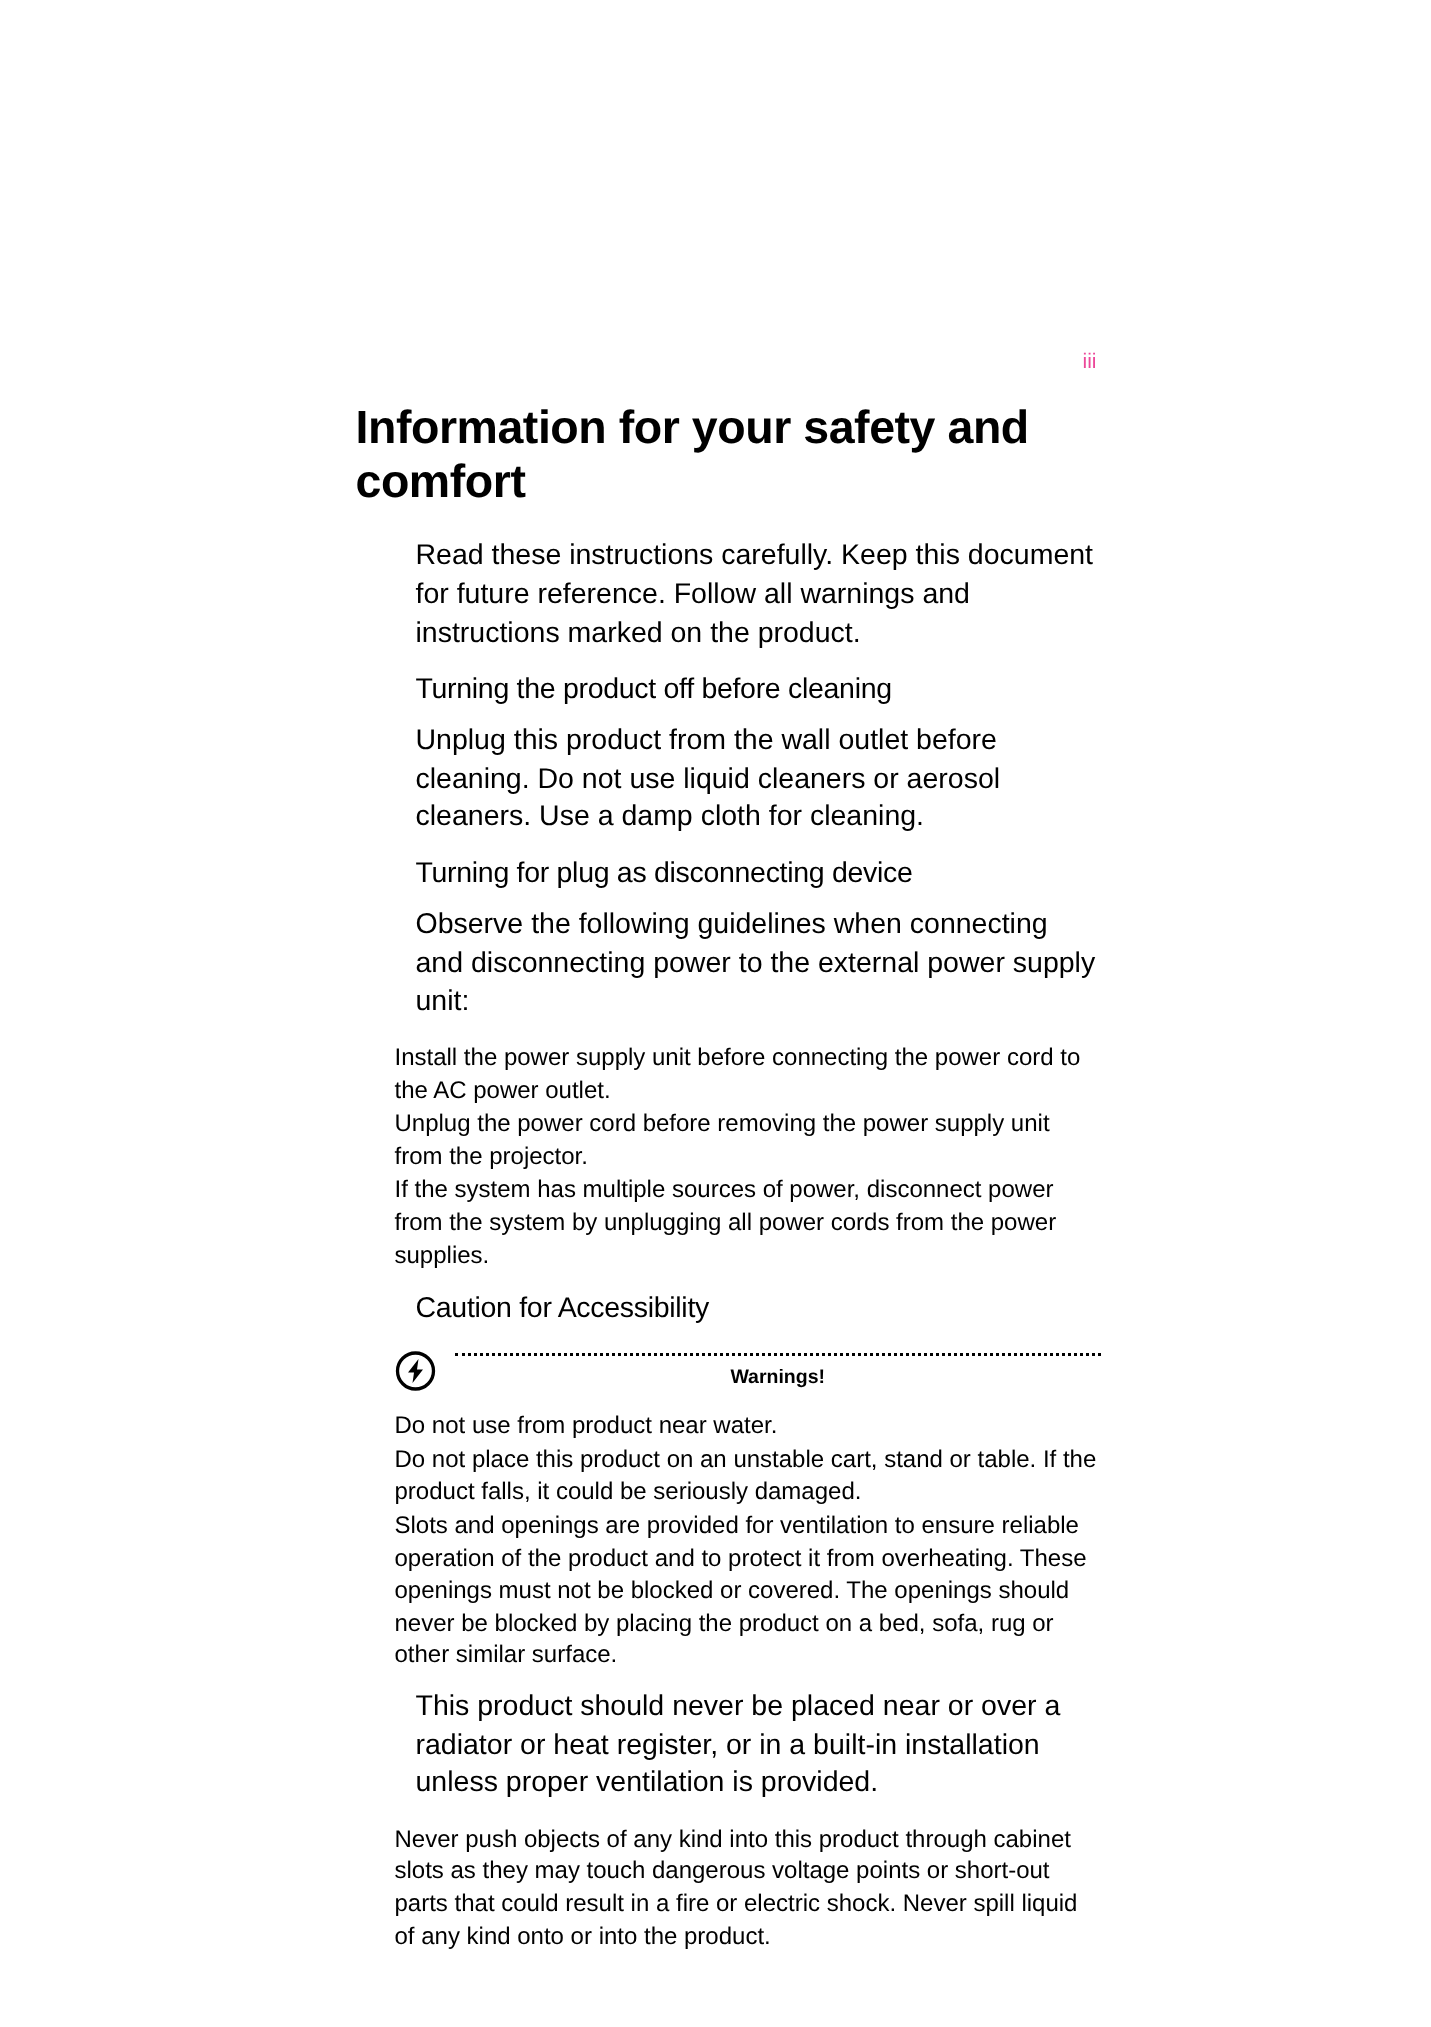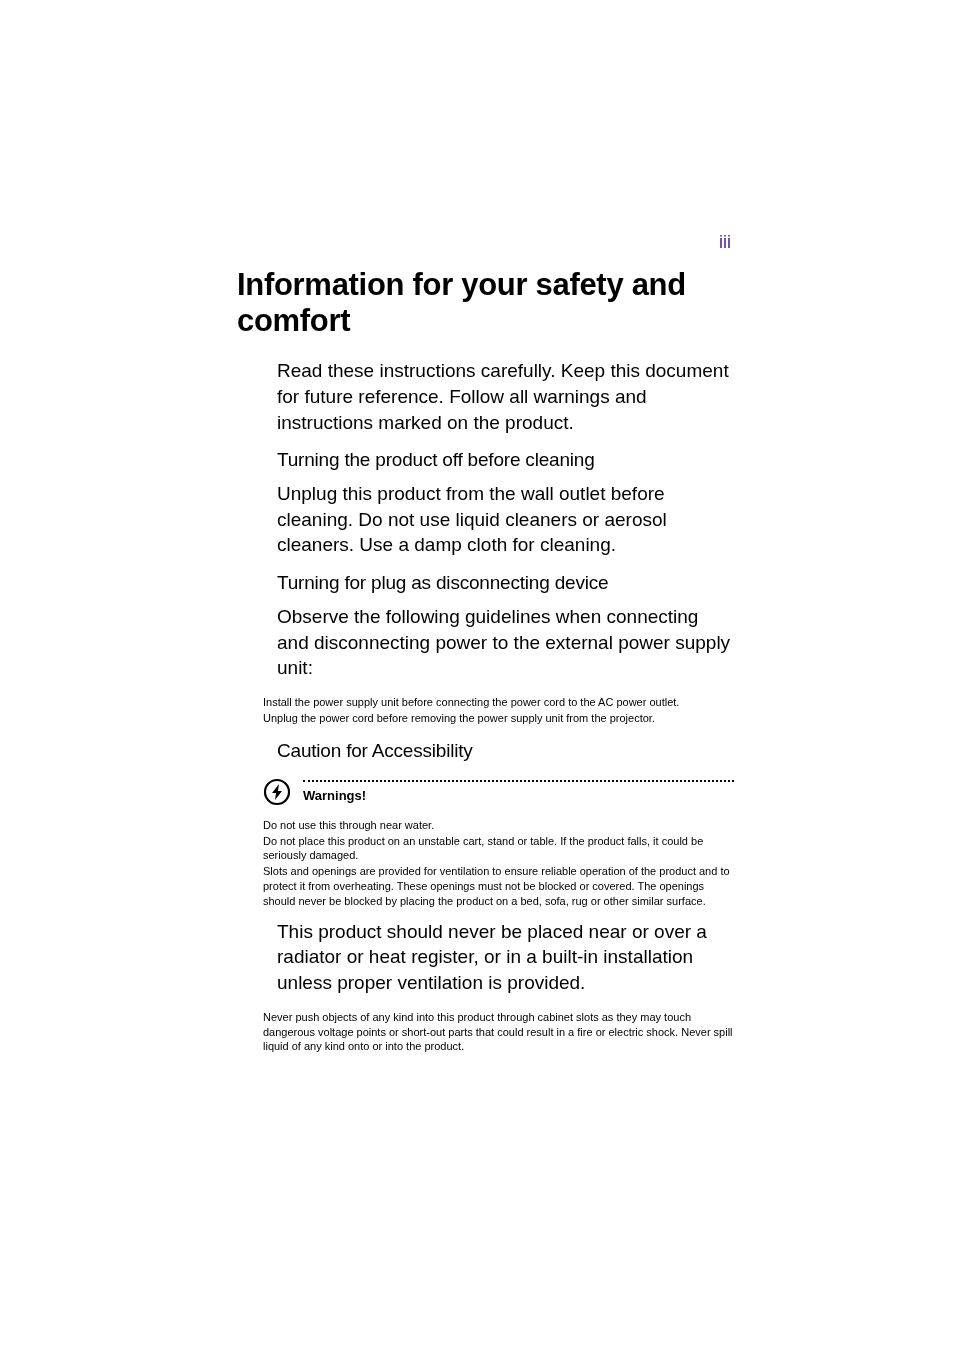--- a/index.html
+++ b/index.html
@@ -15,22 +15,22 @@
       height: 1351px;
       position: relative;
     }
     .page {
       padding: 230px 220px 0 237px;
     }
     .page-number {
       position: absolute;
       top: 232px;
       right: 223px;
-      font-size: 18px;
-      color: #4c1d95;
+      font-size: 14px;
+      color: #ec4899;
     }
     h1.main-title {
       font-size: 31px;
       font-weight: 700;
       line-height: 1.15;
       margin-top: 37px;
       margin-bottom: 20px;
       letter-spacing: -0.3px;
     }
     p.body-text {
@@ -44,21 +44,21 @@
       font-weight: 400;
       margin-bottom: 10px;
       margin-top: 6px;
       letter-spacing: -0.2px;
       margin-left: 40px;
     }
     .indent-list {
       padding-left: 26px;
     }
     .indent-list p {
-      font-size: 11px;
+      font-size: 16px;
       line-height: 1.35;
       margin-bottom: 1px;
     }
     .indent-list p + p {
       margin-top: 0;
     }
     .warning-block {
       margin-top: 14px;
       margin-bottom: 12px;
     }
@@ -69,20 +69,21 @@
     .warning-icon {
       width: 28px;
       height: 28px;
       flex: 0 0 28px;
       margin-left: 26px;
       margin-right: 12px;
       margin-top: 2px;
     }
     .warning-right {
       flex: 1;
+      text-align: center;
     }
     .dotted-line {
       border: none;
       border-top: 2px dotted #000;
       margin-top: 4px;
       margin-bottom: 6px;
       width: 100%;
     }
     .warning-label {
       font-size: 13px;
@@ -103,41 +104,42 @@
   <p class="body-text">Read these instructions carefully. Keep this document for future reference. Follow all warnings and instructions marked on the product.</p>
 
   <h2 class="section-heading">Turning the product off before cleaning</h2>
   <p class="body-text">Unplug this product from the wall outlet before cleaning. Do not use liquid cleaners or aerosol cleaners. Use a damp cloth for cleaning.</p>
 
   <h2 class="section-heading">Turning for plug as disconnecting device</h2>
   <p class="body-text spacer-above-guidelines">Observe the following guidelines when connecting and disconnecting power to the external power supply unit:</p>
   <div class="indent-list">
     <p>Install the power supply unit before connecting the power cord to the AC power outlet.</p>
     <p>Unplug the power cord before removing the power supply unit from the projector.</p>
+    <p>If the system has multiple sources of power, disconnect power from the system by unplugging all power cords from the power supplies.</p>
   </div>
 
   <h2 class="section-heading" style="margin-top:14px;">Caution for Accessibility</h2>
 
   <div class="warning-block">
     <div class="warning-header">
       <span class="warning-icon">
         <svg viewBox="0 0 28 28" width="28" height="28">
           <circle cx="14" cy="14" r="12" fill="none" stroke="#000" stroke-width="2.2"></circle>
           <path d="M 16 6 L 9 15 L 13 15 L 12 22 L 19 13 L 15 13 Z" fill="#000"></path>
         </svg>
       </span>
       <div class="warning-right">
         <hr class="dotted-line">
         <div class="warning-label">Warnings!</div>
       </div>
     </div>
   </div>
 
   <div class="indent-list" style="margin-bottom:10px;">
-    <p>Do not use this through near water.</p>
+    <p>Do not use from product near water.</p>
     <p>Do not place this product on an unstable cart, stand or table. If the product falls, it could be seriously damaged.</p>
     <p>Slots and openings are provided for ventilation to ensure reliable operation of the product and to protect it from overheating. These openings must not be blocked or covered. The openings should never be blocked by placing the product on a bed, sofa, rug or other similar surface.</p>
   </div>
 
   <p class="body-text">This product should never be placed near or over a radiator or heat register, or in a built-in installation unless proper ventilation is provided.</p>
 
   <div class="indent-list">
     <p>Never push objects of any kind into this product through cabinet slots as they may touch dangerous voltage points or short-out parts that could result in a fire or electric shock. Never spill liquid of any kind onto or into the product.</p>
   </div>
 </div>

